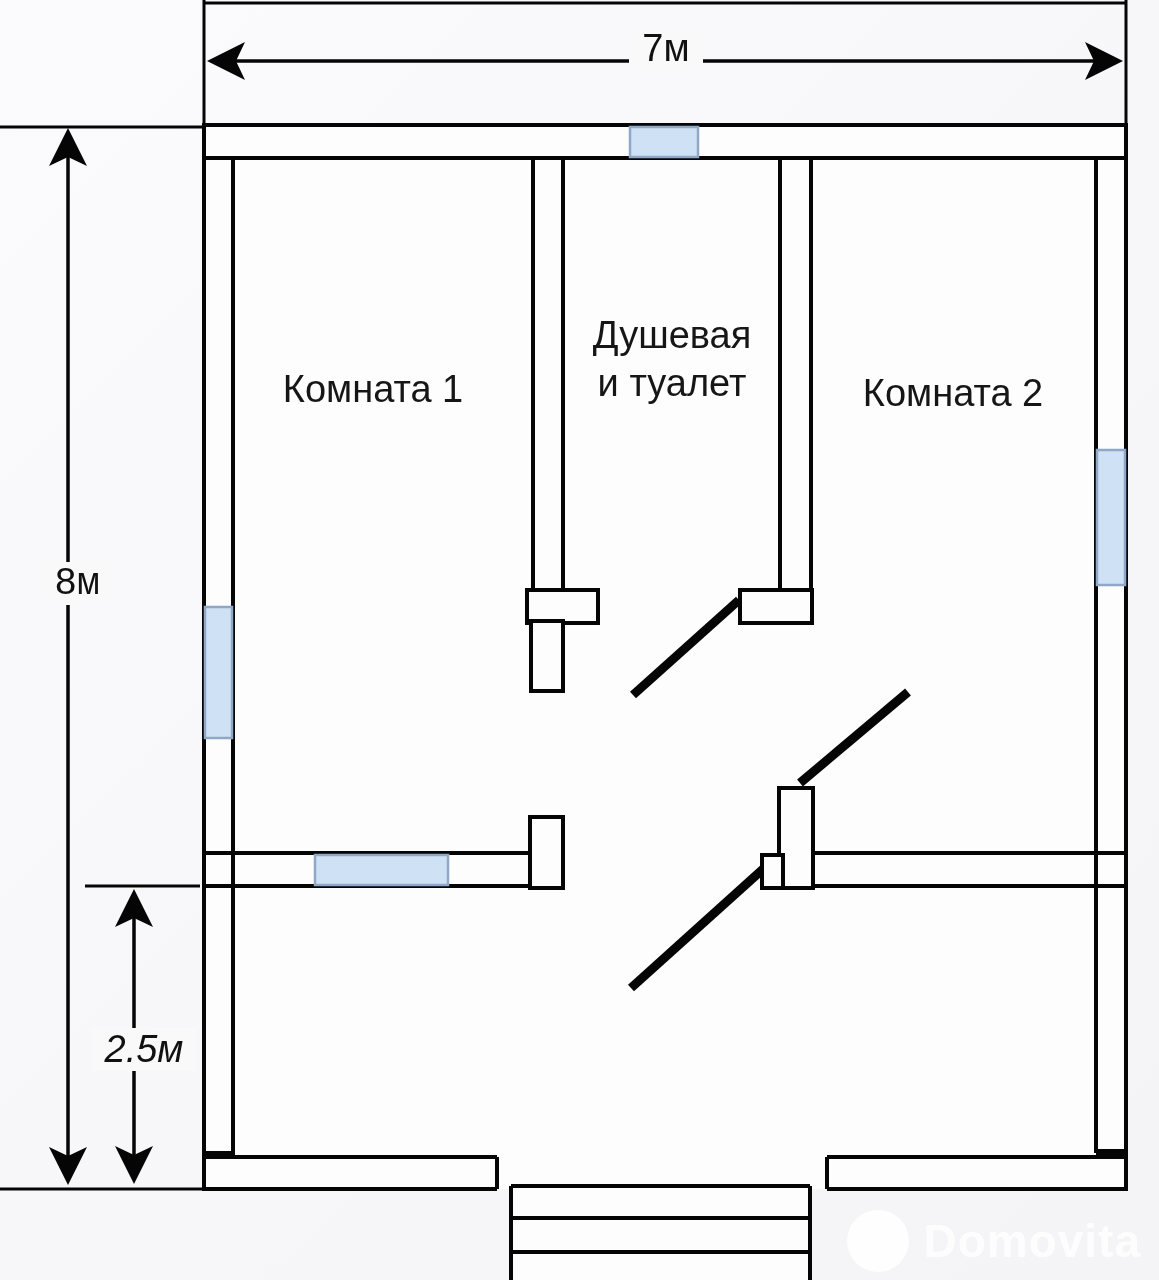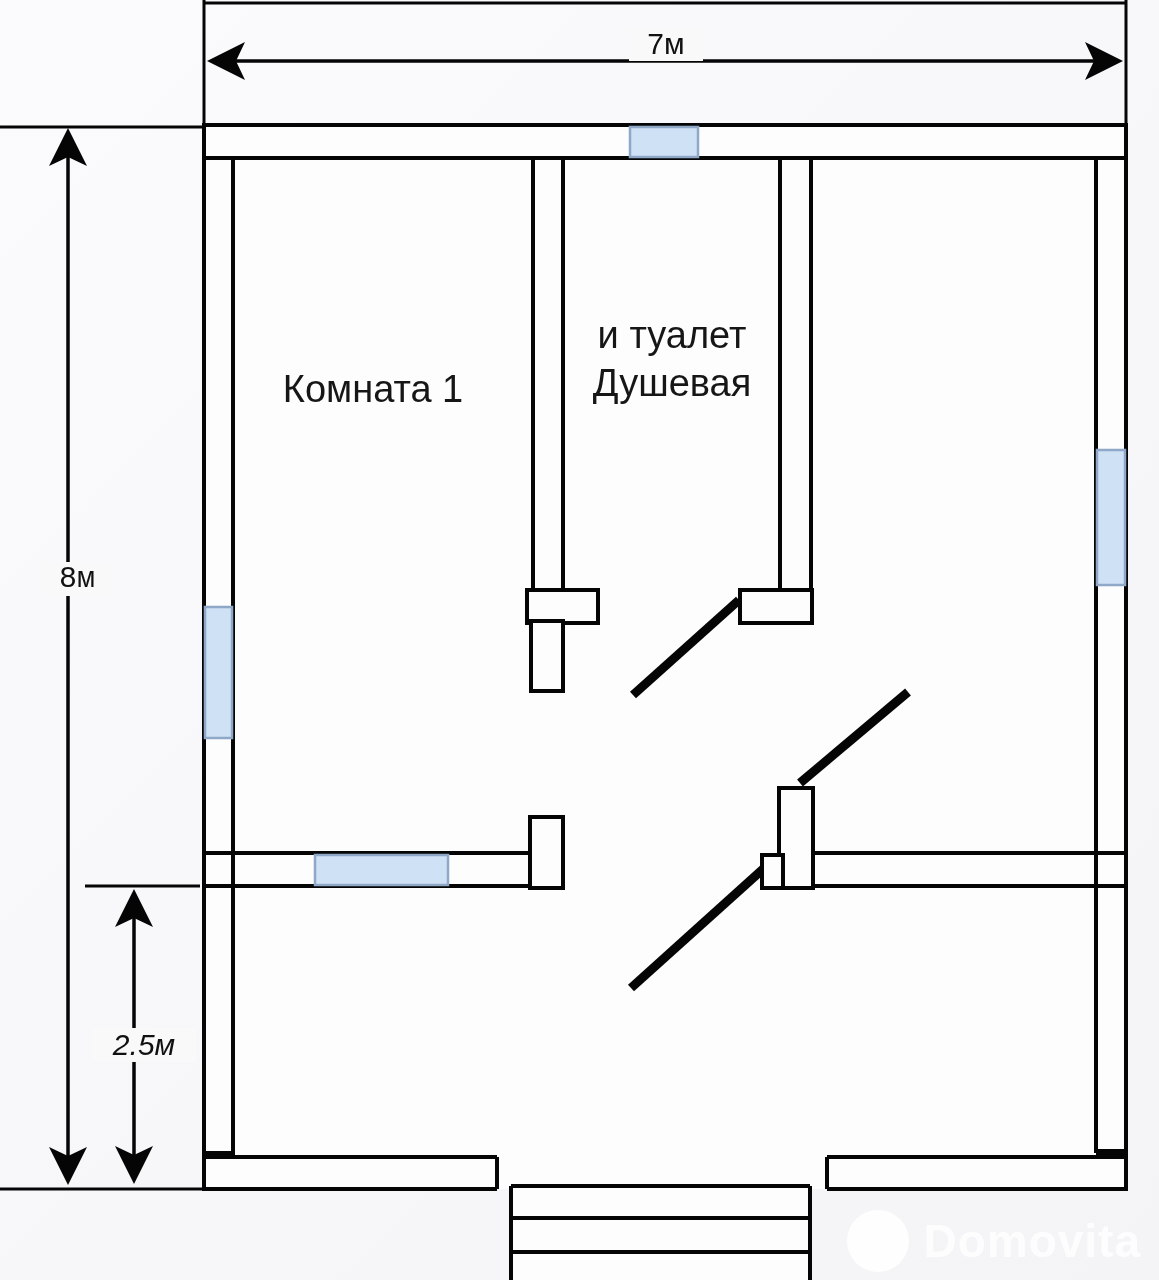--- a/index.html
+++ b/index.html
@@ -18,21 +18,21 @@
   .arrow-head{fill:#050505;stroke:none;}
   .door-swing{stroke:#050505;stroke-width:9;fill:none;}
   .leaf{fill:#fdfdfe;stroke:#050505;stroke-width:4;}
   .window{stroke:#8fa8c8;stroke-width:2.5;}
   .interior{fill:#fdfdfe;}
   .room-label{
     position:absolute;color:#161616;font-size:38px;line-height:1.26;
     text-align:center;white-space:nowrap;
   }
   .dim-label{
-    position:absolute;color:#111;font-size:30px;text-align:center;
+    position:absolute;color:#111;font-size:38px;text-align:center;
     background:#f9f9fa;padding:0 6px;white-space:nowrap;
   }
   #watermark{
     position:absolute;right:18px;bottom:8px;display:flex;align-items:center;gap:14px;
     opacity:.92;pointer-events:none;
   }
   #watermark .wm-circle{
     width:62px;height:62px;border-radius:50%;background:rgba(255,255,255,.95);
   }
   #watermark .wm-text{
@@ -123,23 +123,24 @@
     <line x1="134" y1="916" x2="134" y2="1157" class="dim-line"></line>
     <polygon points="134,889 115,927 134,918 153,927" class="arrow-head"></polygon>
     <polygon points="134,1184 115,1146 134,1155 153,1146" class="arrow-head"></polygon>
   </g>
 </svg>
 
   <div class="room-label" style="left:238px;top:345px;width:270px;margin-top:21px;">
     <div>Комната 1</div>
   </div>
   <div class="room-label" style="left:552px;top:312px;width:240px;">
+    <div>Душевая</div>
     <div>и туалет</div>
-    <div>Душевая</div>
   </div>
+  <div class="room-label" style="left:820px;top:370px;width:266px;">Комната 2</div>
 
   <div class="dim-label" style="left:629px;top:27px;width:62px;">7м</div>
   <div class="dim-label" style="left:40px;top:562px;width:62px;font-family:Liberation Mono, monospace;">8м</div>
   <div class="dim-label" style="left:92px;top:1028px;width:92px;font-style:italic;">2.5м</div>
 
   <div id="watermark">
     <div class="wm-circle"></div>
     <div class="wm-text">Domovita</div>
   </div>
 

